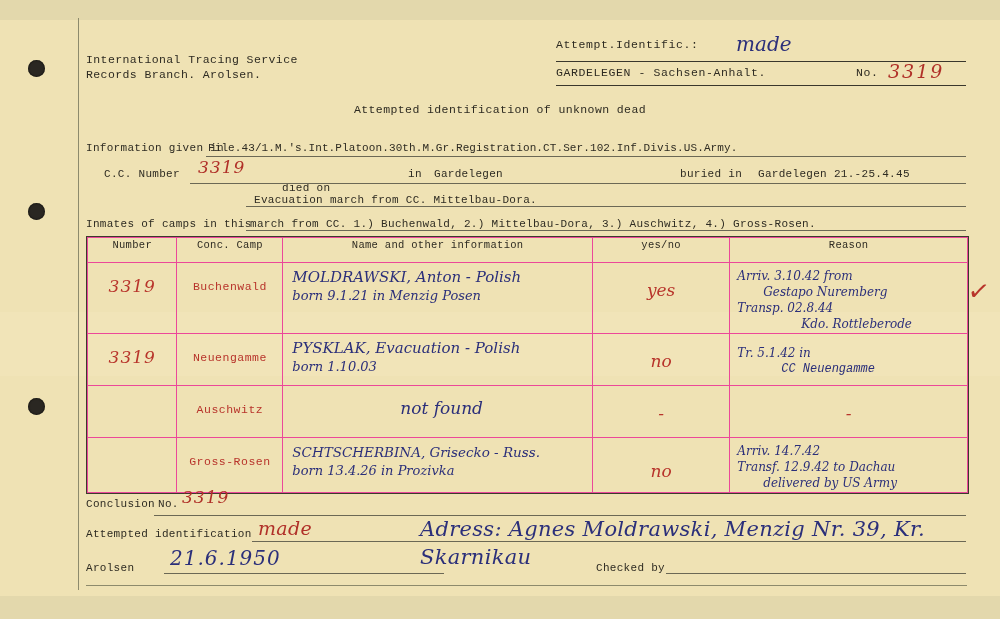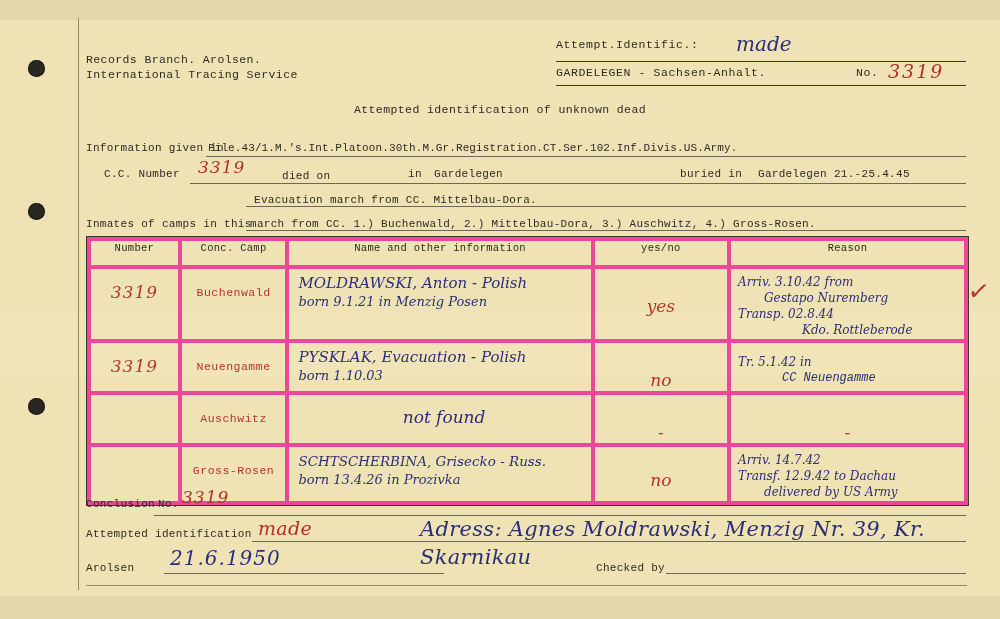--- a/index.html
+++ b/index.html
@@ -38,29 +38,29 @@
   .hdr-line .lbl{font-size:11.5px;letter-spacing:.6px;}
   .uline{position:absolute;left:0;bottom:4px;height:1px;background:#3a372c;}
 
   .title{position:absolute;left:0;top:103px;width:1000px;text-align:center;font-size:11.5px;letter-spacing:.4px;}
 
   .infoblk{position:absolute;left:86px;top:136px;width:880px;font-size:11px;line-height:24px;letter-spacing:.3px;}
 
   
   .tbl{position:absolute;left:86px;top:236px;width:881px;border:1px solid #3d3a2e;}
   .tbl table{border-collapse:collapse;width:881px;}
-  .tbl th,.tbl td{border:4px solid #ec4899;vertical-align:top;}
+  .tbl th,.tbl td{border:1px solid #ec4899;vertical-align:top;}
   .tbl th{font-weight:normal;font-size:10.5px;font-family:"Liberation Mono", monospace;color:#2e2b22;height:22px;letter-spacing:.3px;}
   .c1{width:88px;} .c2{width:104px;} .c3{width:313px;} .c4{width:138px;} .c5{width:238px;}
   .rowh{height:52px;}
   .num{font-family:"DejaVu Serif", serif;font-style:italic;color:#b8342b;font-size:17px;text-align:center;padding-top:12px;letter-spacing:1px;}
   .camp{font-family:"Liberation Mono", monospace;color:#b8342b;font-size:11.5px;text-align:center;padding-top:16px;letter-spacing:.5px;}
   .nm1{font-family:"DejaVu Serif", serif;font-style:italic;color:#2b2f7a;font-size:15px;padding:4px 0 0 8px;line-height:19px;}
   .nm2{font-family:"DejaVu Serif", serif;font-style:italic;color:#2b2f7a;font-size:13px;padding-left:8px;line-height:18px;}
-  .yn{font-family:"DejaVu Serif", serif;font-style:italic;color:#b8342b;font-size:17px;text-align:center;padding-top:26px;}
+  .yn{font-family:"DejaVu Serif", serif;font-style:italic;color:#b8342b;font-size:17px;text-align:center;padding-top:16px;}
   .rsn{font-family:"DejaVu Serif", serif;font-style:italic;color:#2b2f7a;font-size:12px;padding:4px 0 0 6px;line-height:16px;}
   .rsn .r2{padding-left:26px;}
   .center-it{text-align:center;}
 
   .tickmark{position:absolute;left:968px;top:276px;color:#b8342b;font-size:26px;font-family:"DejaVu Serif", serif;transform:rotate(8deg);}
 
   
   .ftr{position:absolute;left:86px;top:488px;width:900px;font-size:11px;line-height:28px;letter-spacing:.3px;}
   .ftr .row{position:relative;height:28px;}
   .hline{position:absolute;left:86px;top:585px;width:881px;height:1px;background:#8d8a6c;}
@@ -72,22 +72,22 @@
   <div class="band band1"></div>
   <div class="band band2"></div>
   <div class="band band3"></div>
 
   <div class="hole h1"></div>
   <div class="hole h2"></div>
   <div class="hole h3"></div>
   <div class="vrule"></div>
 
   <div class="hdr-left typed">
+    <div>International Tracing Service</div>
     <div>Records Branch. Arolsen.</div>
-    <div>International Tracing Service</div>
   </div>
 
   <div class="hdr-right">
     <div class="hdr-line">
       <span class="typed lbl" style="position:absolute;left:0;top:2px;">Attempt.Identific.:</span>
       <span class="hand" style="position:absolute;left:180px;top:-4px;font-size:20px;">made</span>
       <div class="uline" style="left:0;width:410px;bottom:0;"></div>
     </div>
     <div class="hdr-line">
       <span class="typed lbl" style="position:absolute;left:0;top:4px;">GARDELEGEN - Sachsen-Anhalt.</span>
@@ -101,21 +101,21 @@
 
   <div class="infoblk typed">
     <div style="position:relative;height:24px;">
       <span style="position:absolute;left:0;top:0;">Information given in</span>
       <span style="position:absolute;left:122px;top:0;letter-spacing:.1px;">File.43/1.M.'s.Int.Platoon.30th.M.Gr.Registration.CT.Ser.102.Inf.Divis.US.Army.</span>
       <div class="uline" style="left:120px;width:760px;bottom:3px;background:#6b6855;"></div>
     </div>
     <div style="position:relative;height:26px;">
       <span style="position:absolute;left:18px;top:2px;">C.C. Number</span>
       <span class="handred" style="position:absolute;left:112px;top:-5px;font-size:17px;letter-spacing:1px;">3319</span>
-      <span style="position:absolute;left:196px;top:4px;">died on</span>
+      <span style="position:absolute;left:196px;top:16px;">died on</span>
       <span style="position:absolute;left:322px;top:2px;">in</span>
       <span style="position:absolute;left:348px;top:2px;">Gardelegen</span>
       <span style="position:absolute;left:594px;top:2px;">buried in</span>
       <span style="position:absolute;left:672px;top:2px;">Gardelegen 21.-25.4.45</span>
       <div class="uline" style="left:104px;width:776px;bottom:2px;background:#6b6855;"></div>
     </div>
     <div style="position:relative;height:24px;">
       <span style="position:absolute;left:168px;top:2px;">Evacuation march from CC. Mittelbau-Dora.</span>
       <div class="uline" style="left:160px;width:720px;bottom:3px;background:#6b6855;"></div>
     </div>

